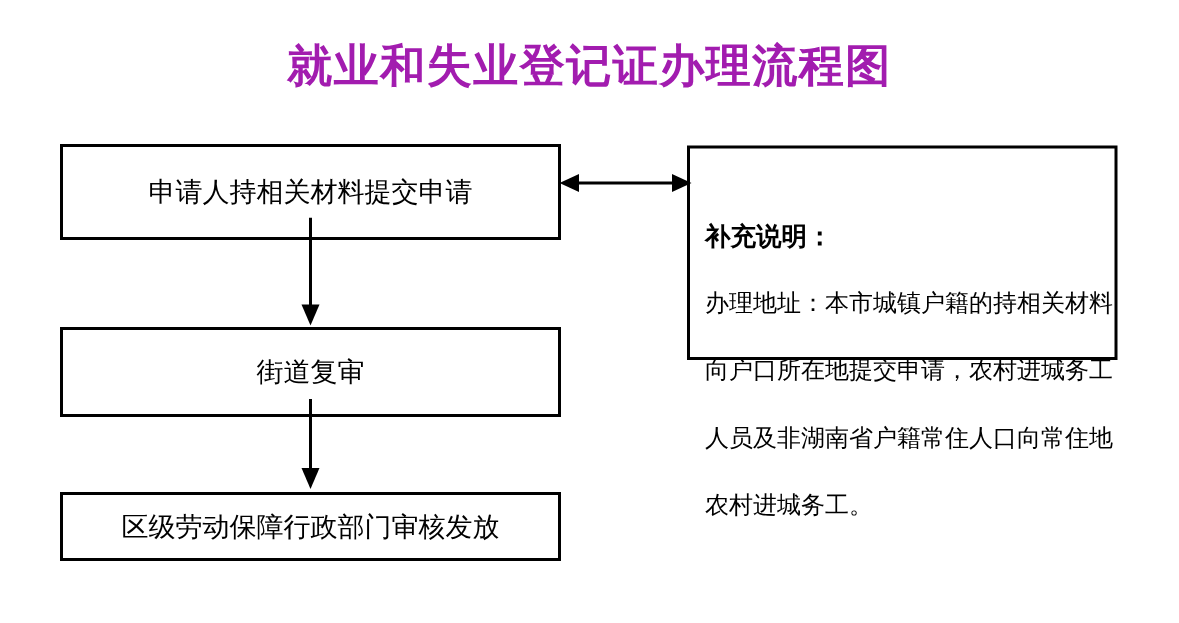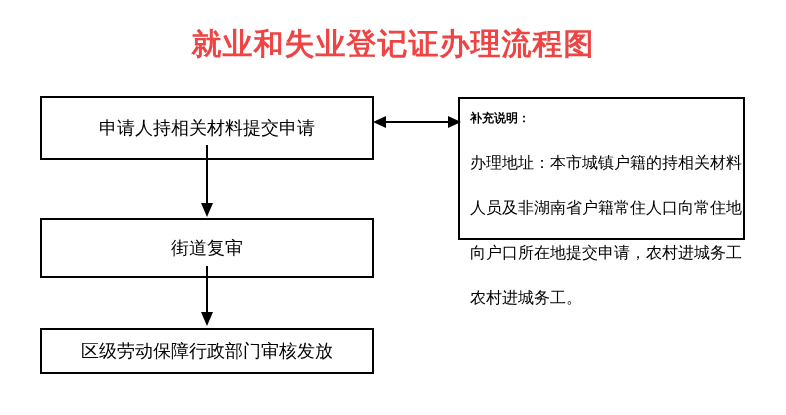--- a/index.html
+++ b/index.html
@@ -18,21 +18,21 @@
   }
   .title {
     position: absolute;
     top: 24px;
     left: 0;
     width: 100%;
     text-align: center;
     font-size: 30px;
     font-weight: bold;
     letter-spacing: 1px;
-    color: #ef4444;
+    color: #a21caf;
   }
   .flow-box {
     position: absolute;
     left: 40px;
     width: 334px;
     box-sizing: border-box;
     border: 2px solid #000000;
     background: #ffffff;
     display: flex;
     align-items: center;
@@ -48,24 +48,25 @@
     left: 458px;
     top: 97px;
     width: 287px;
     height: 143px;
     box-sizing: border-box;
     border: 2px solid #000000;
     background: #ffffff;
     padding: 5px 0 0 10px;
   }
   .note-heading {
-    font-size: 12px;
+    font-size: 17px;
     font-weight: bold;
     line-height: 28px;
     white-space: nowrap;
+    margin-top: 40px;
   }
   .note-line {
     font-size: 16px;
     line-height: 28px;
     white-space: nowrap;
     margin-top: 17px;
   }
   .arrow-svg {
     position: absolute;
     display: block;
@@ -89,22 +90,22 @@
     <span>街道复审</span>
   </div>
 
   <div class="flow-box step3">
     <span>区级劳动保障行政部门审核发放</span>
   </div>
 
   <div class="note-box">
     <div class="note-heading">补充说明：</div>
     <div class="note-line">办理地址：本市城镇户籍的持相关材料</div>
+    <div class="note-line">向户口所在地提交申请，农村进城务工</div>
     <div class="note-line">人员及非湖南省户籍常住人口向常住地</div>
-    <div class="note-line">向户口所在地提交申请，农村进城务工</div>
     <div class="note-line">农村进城务工。</div>
   </div>
 
   <svg class="arrow-svg h-double" width="90" height="18" viewBox="0 0 90 18" xmlns="http://www.w3.org/2000/svg">
     <line x1="10" y1="9" x2="80" y2="9" stroke="#000000" stroke-width="2"></line>
     <polygon points="1,9 14,3 14,15" fill="#000000"></polygon>
     <polygon points="89,9 76,3 76,15" fill="#000000"></polygon>
   </svg>
 
   <svg class="arrow-svg v-1" width="22" height="73" viewBox="0 0 22 73" xmlns="http://www.w3.org/2000/svg">

